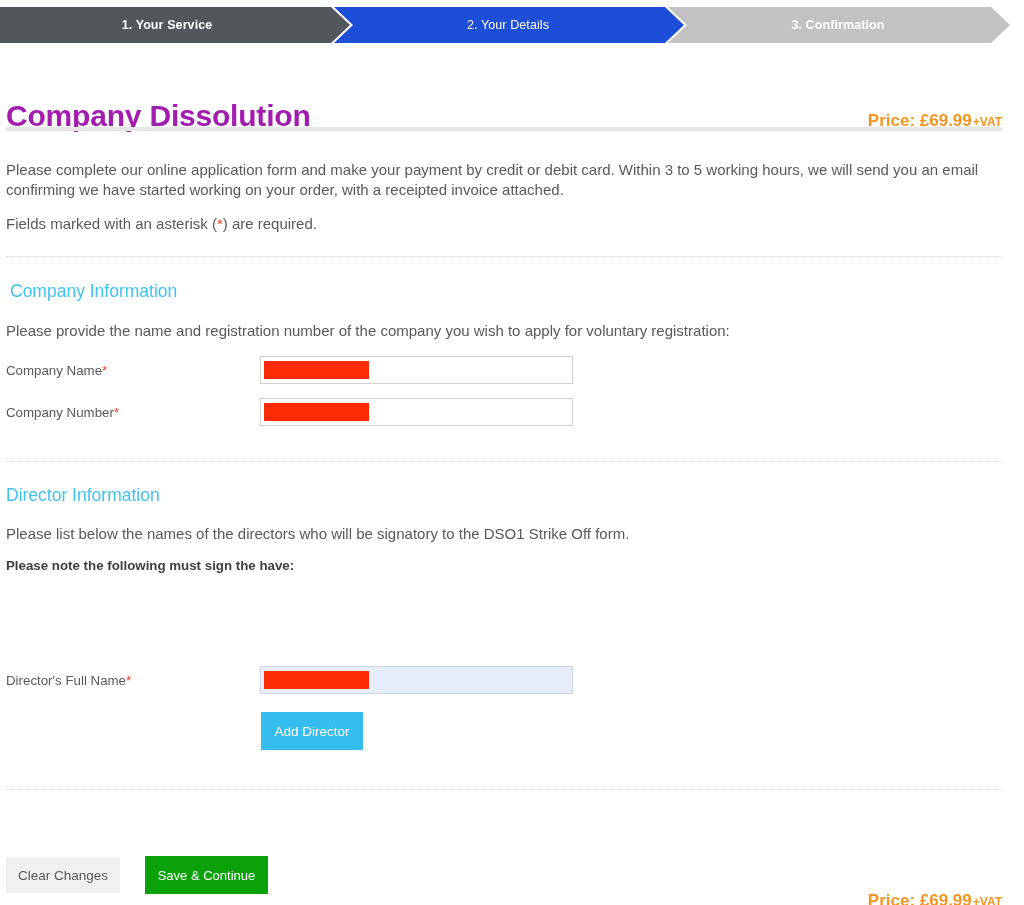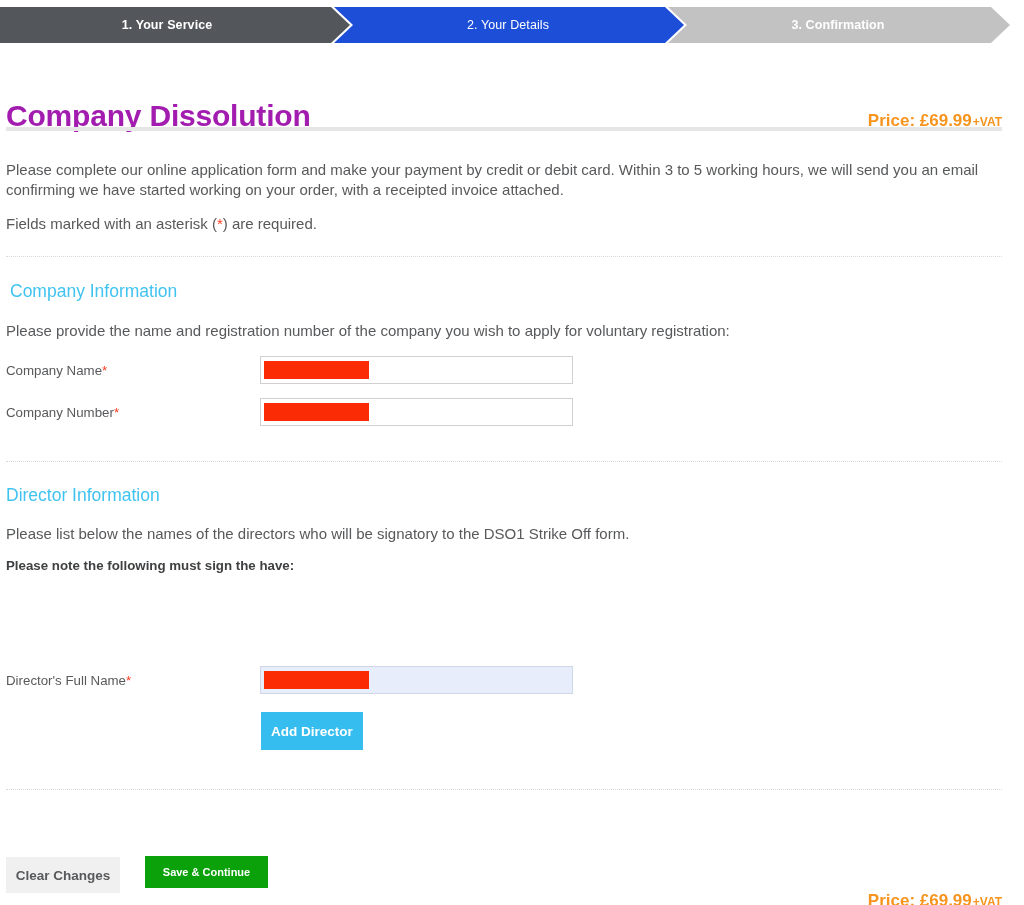--- a/index.html
+++ b/index.html
@@ -194,21 +194,21 @@
     font-weight: bold;
     color: #3f4042;
     margin: 0;
   }
 
   .btn {
     display: inline-flex;
     align-items: center;
     justify-content: center;
     box-sizing: border-box;
-    font-weight: bold;
+    font-weight: normal;
     cursor: pointer;
     border: 0;
     font-family: "Liberation Sans", sans-serif;
   }
   .btn-add {
     position: absolute;
     left: 261px;
     top: 712px;
     width: 102px;
     height: 38px;
@@ -224,24 +224,24 @@
     height: 36px;
     background: #f0f0f0;
     color: #58595b;
     font-size: 13.5px;
   }
   .btn-save {
     position: absolute;
     left: 145px;
     top: 856px;
     width: 123px;
-    height: 32px;
+    height: 38px;
     background: #0ba10b;
     color: #ffffff;
-    font-size: 11px;
+    font-size: 13px;
   }
   .price-bottom {
     position: absolute;
     right: 22px;
     top: 858px;
   }
 </style>
 </head>
 <body>
 

